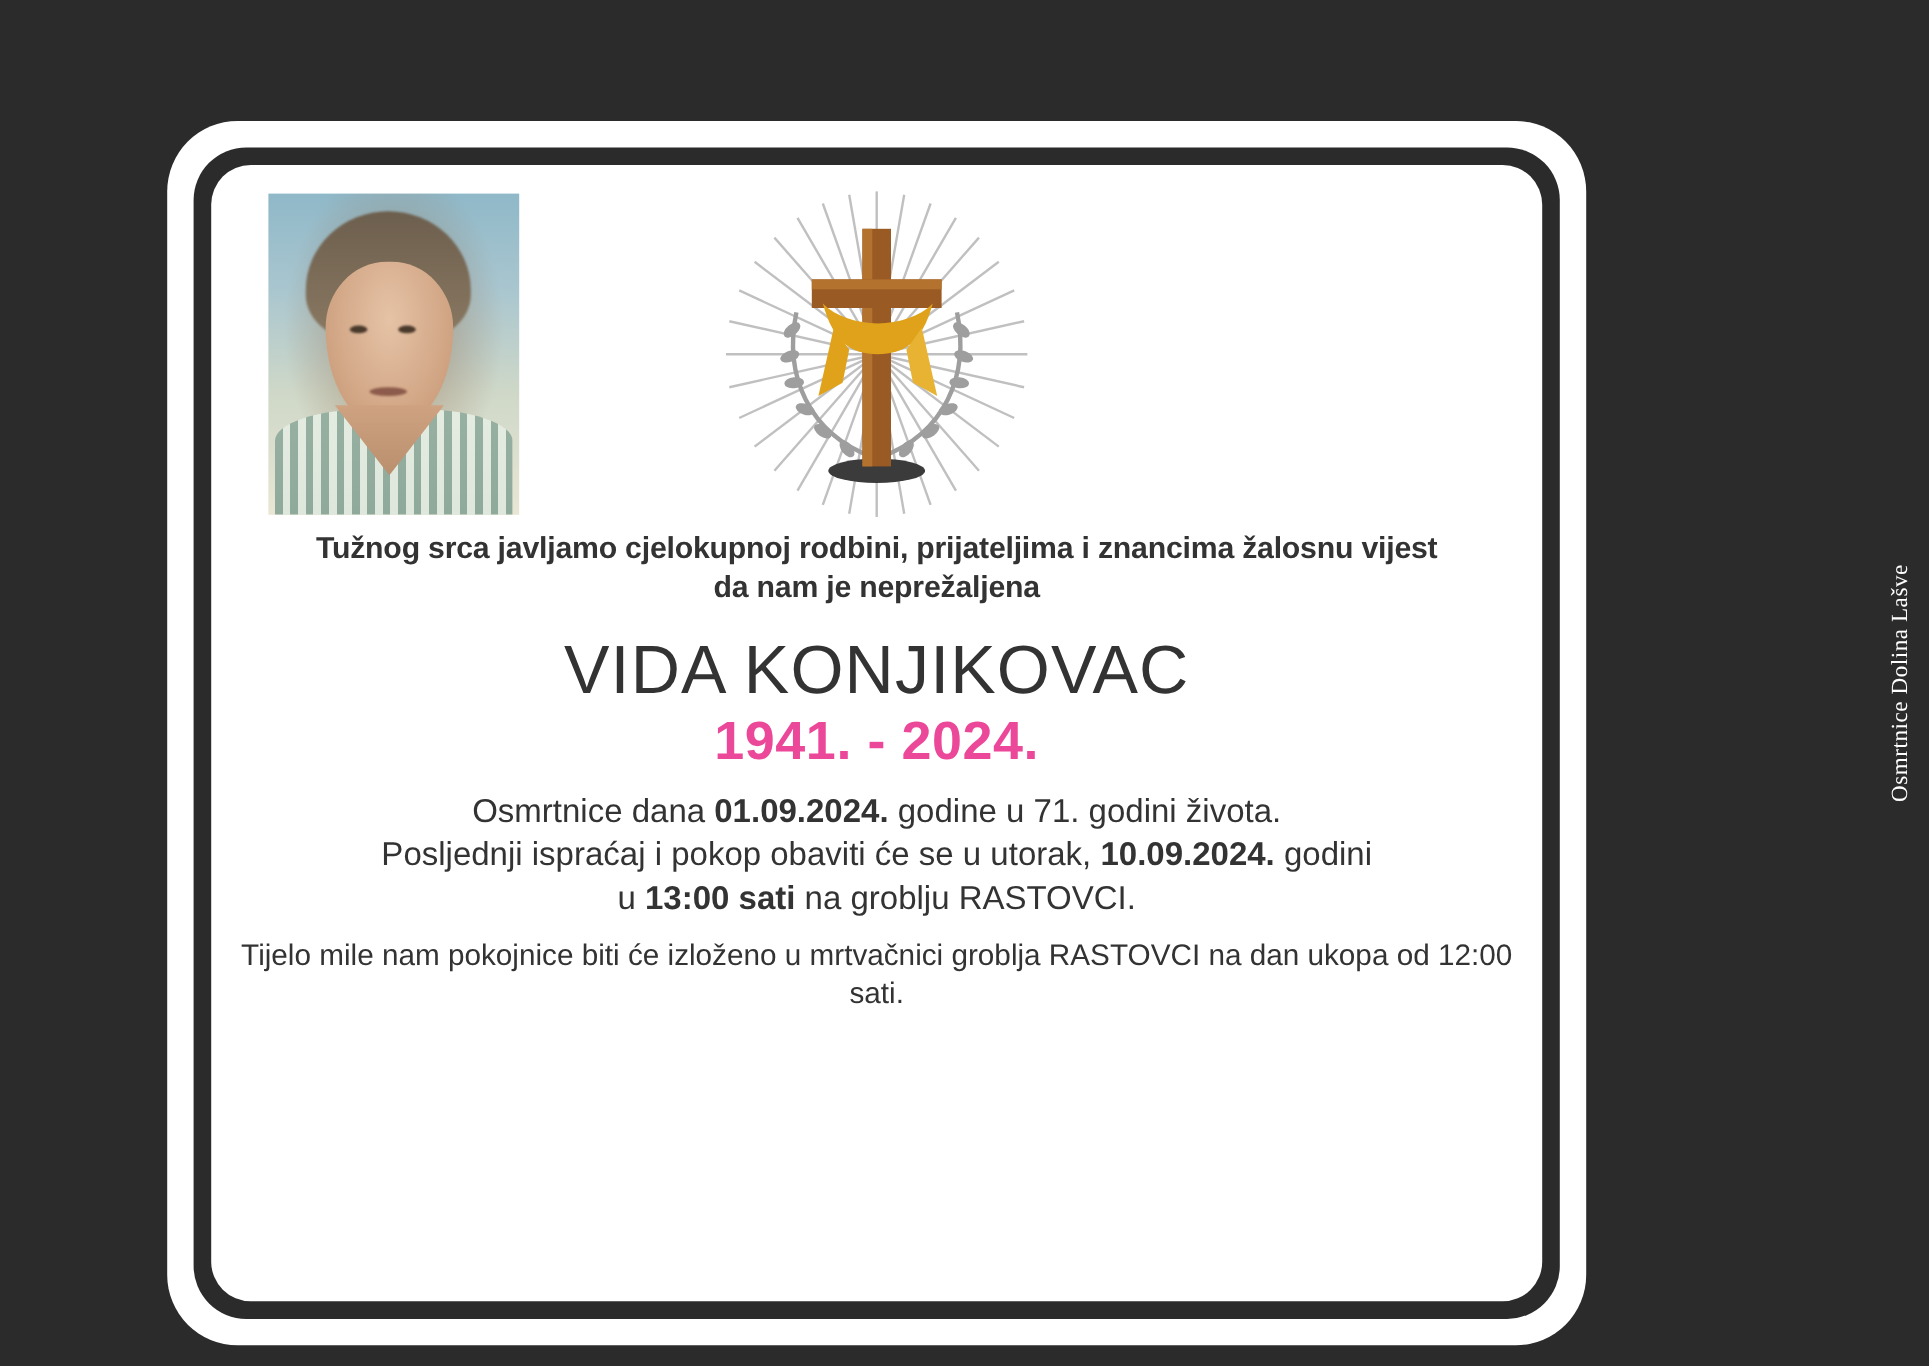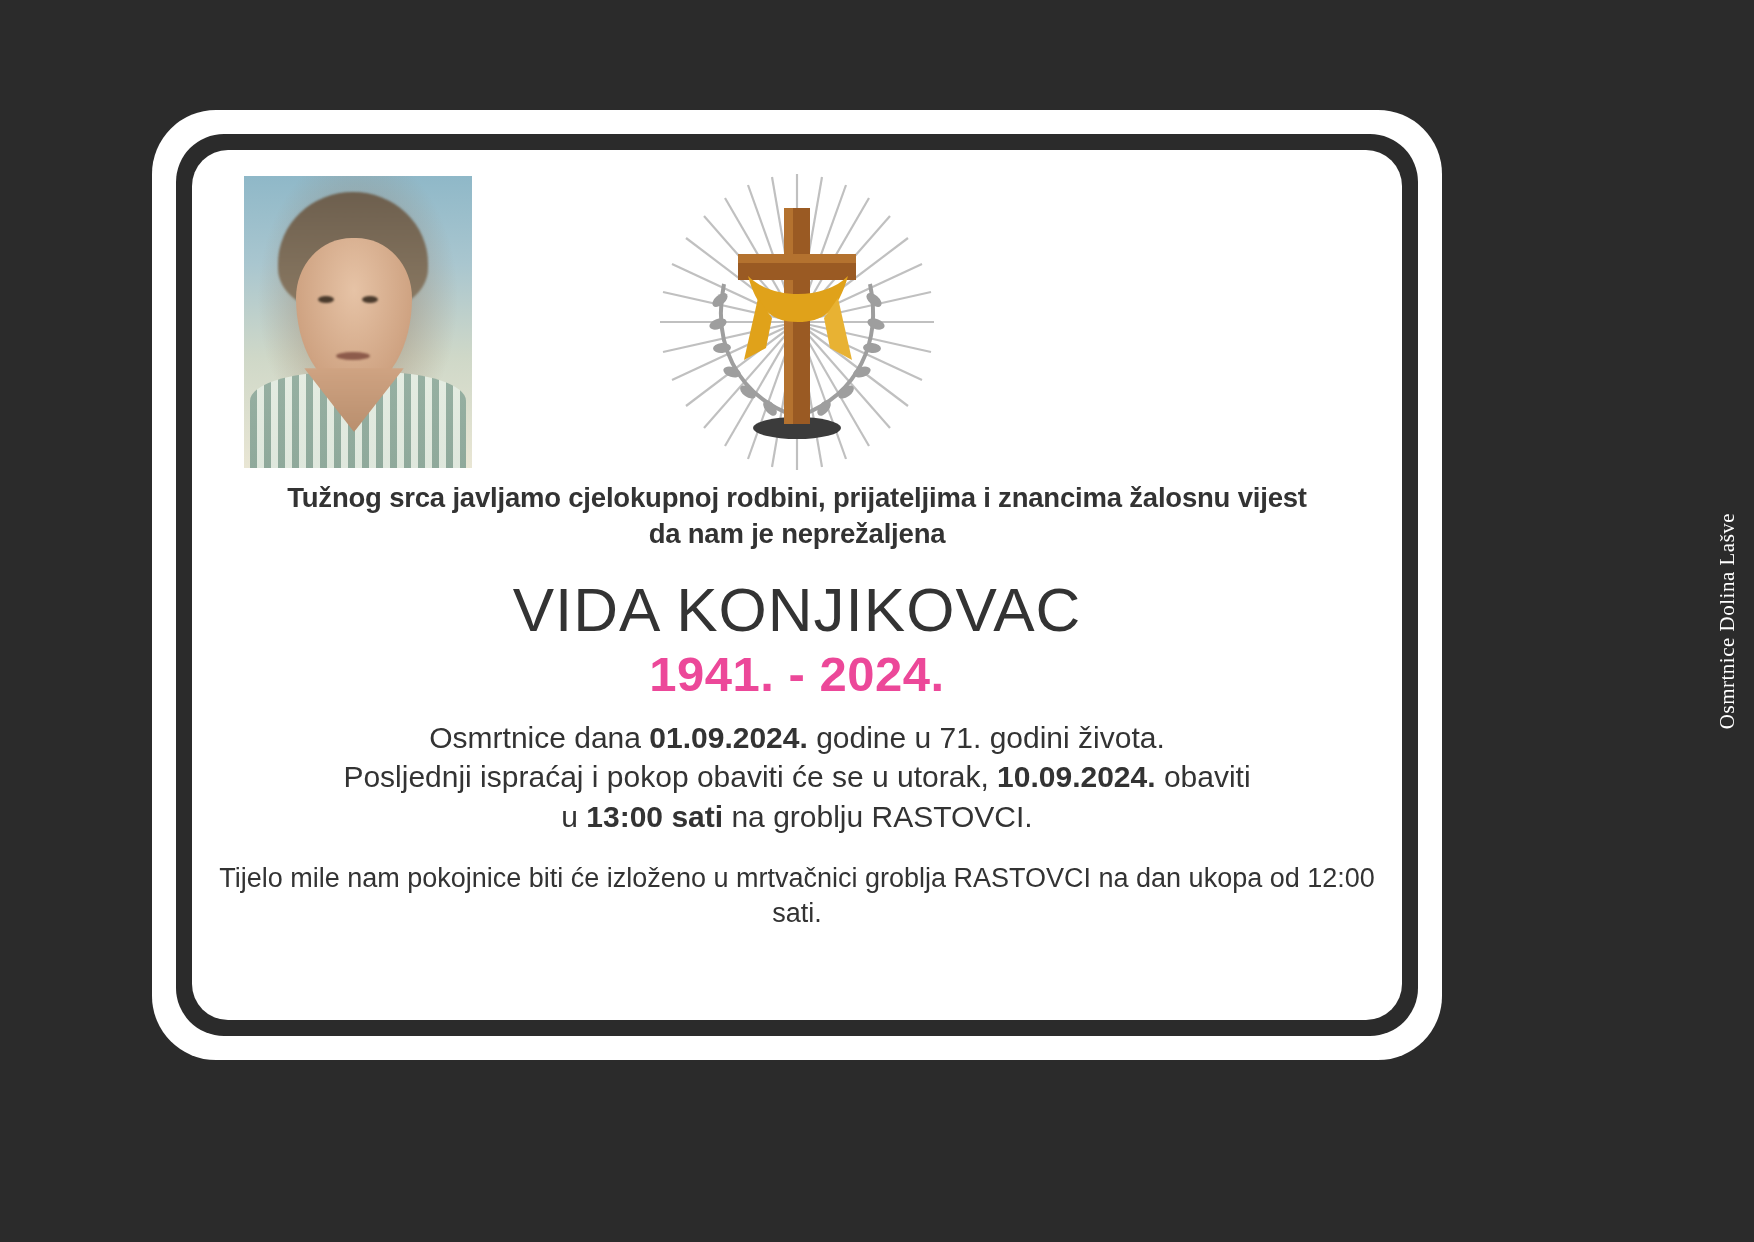--- a/index.html
+++ b/index.html
@@ -16,21 +16,21 @@
     height: 1242px;
     background: #2b2b2b;
   }
 
   
   .obituary-frame {
     position: absolute;
     left: 152px;
     top: 110px;
     width: 1290px;
-    height: 950px;
+    height: 1113px;
     background: #ffffff;
     border-radius: 64px;
   }
   
   .frame-band {
     position: absolute;
     left: 24px;
     top: 24px;
     right: 24px;
     bottom: 24px;
@@ -157,21 +157,21 @@
   .details {
     font-size: 30px;
     line-height: 1.33;
     margin-top: 16px;
     color: #333333;
   }
   .details b { font-weight: bold; }
   .body-line {
     font-size: 27px;
     line-height: 1.3;
-    margin-top: 24px;
+    margin-top: 14px;
     color: #333333;
   }
   .vjecni {
     font-size: 30px;
     font-weight: bold;
     margin-top: 12px;
     letter-spacing: 0.5px;
     color: #333333;
   }
 
@@ -282,21 +282,21 @@
           <div class="lead">da nam je neprežaljena</div>
 
           <div class="name">VIDA KONJIKOVAC</div>
           <div class="years">1941. - 2024.</div>
 
           <div class="details">
             <div>
               <span>Osmrtnice dana </span><b>01.09.2024.</b><span> godine u 71. godini života.</span>
             </div>
             <div>
-              <span>Posljednji ispraćaj i pokop obaviti će se u utorak, </span><b>10.09.2024.</b><span> obaviti</span>
+              <span>Posljednji ispraćaj i pokop obaviti će se u utorak, </span><b>10.09.2024.</b><span> godini</span>
             </div>
             <div>
               <span>u </span><b>13:00 sati</b><span> na groblju RASTOVCI.</span>
             </div>
           </div>
 
           <div class="body-line">Tijelo mile nam pokojnice biti će izloženo u mrtvačnici groblja RASTOVCI na dan ukopa od 12:00 sati.</div>
 
 
         </div>

